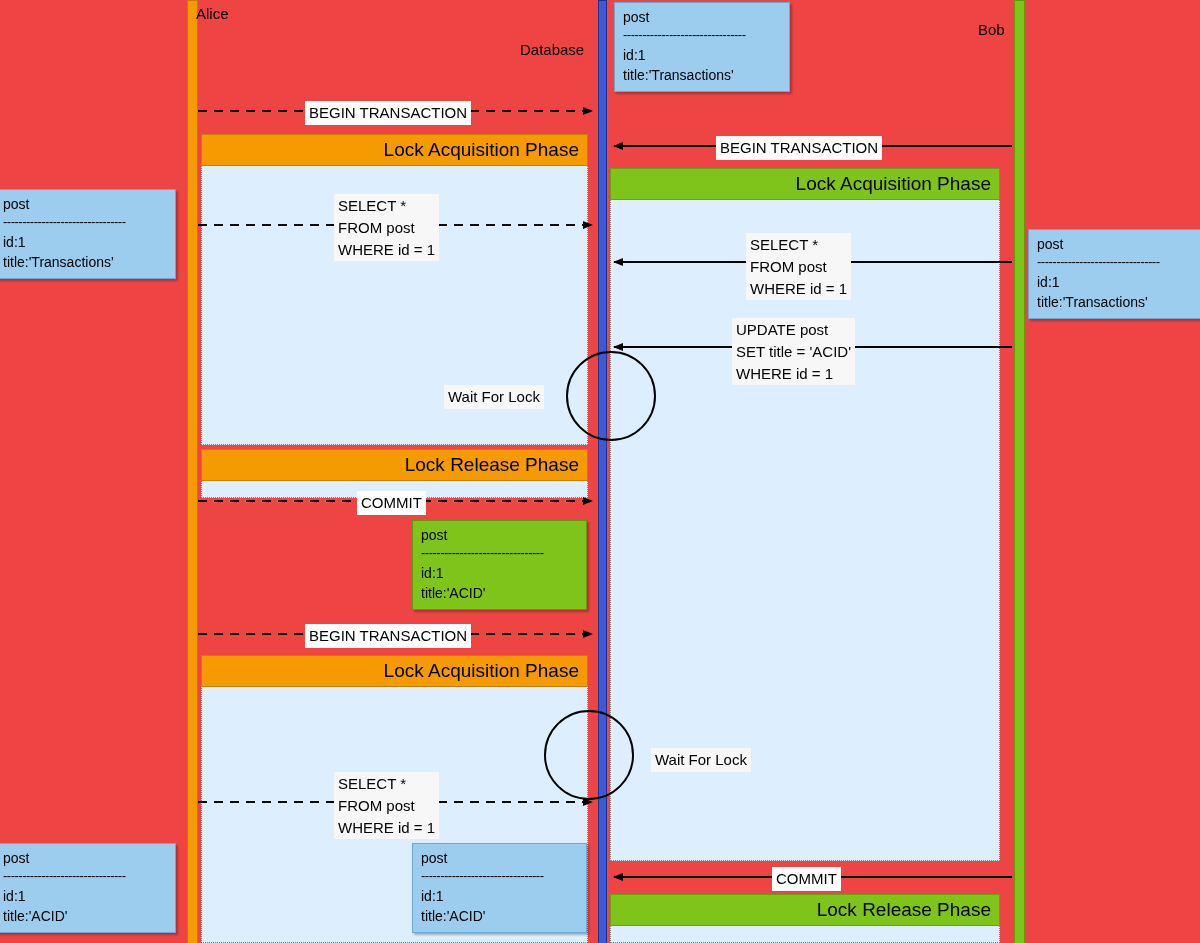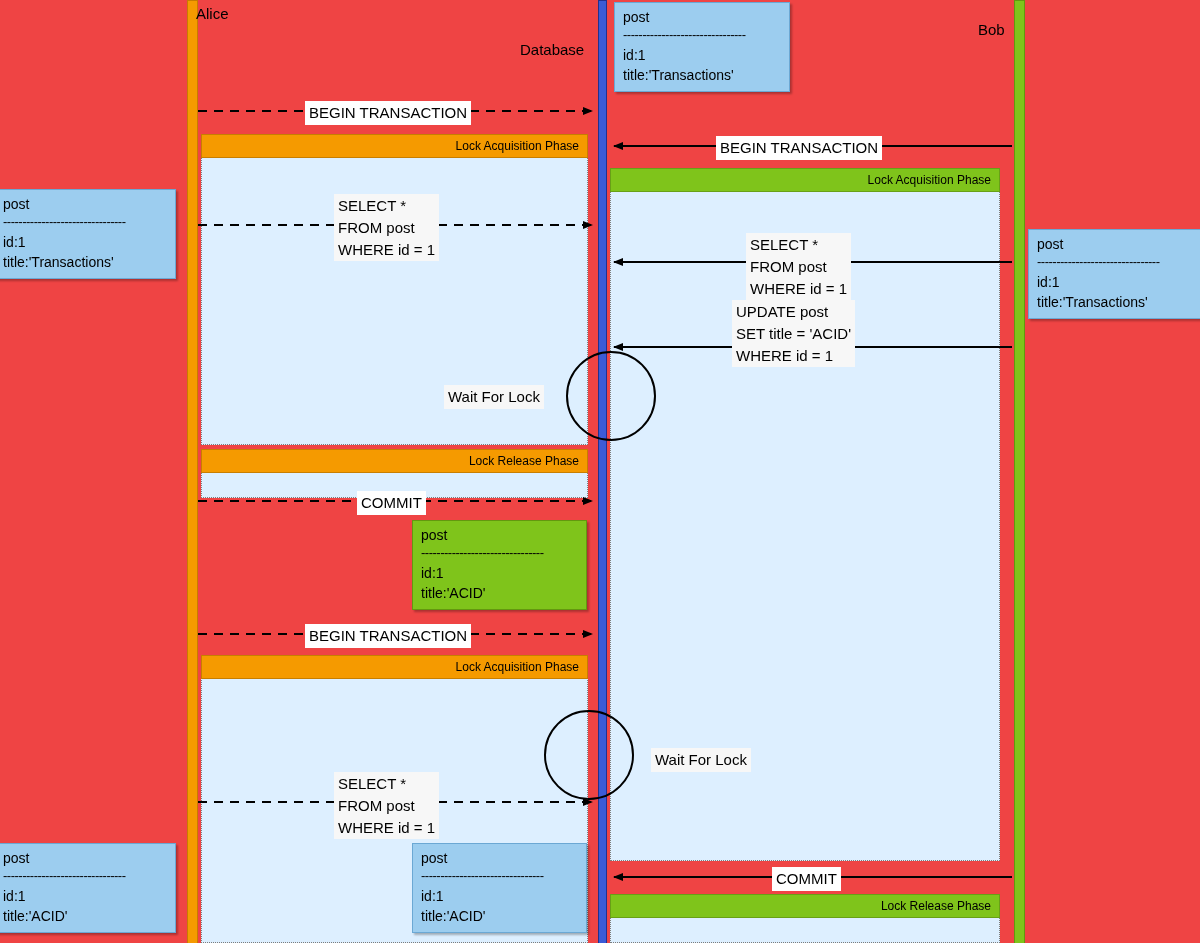--- a/index.html
+++ b/index.html
@@ -36,21 +36,21 @@
   .phase-block {
     position: absolute;
     background: #ddefff;
     border: 1px dotted #7d7d7d;
     box-sizing: border-box;
   }
   .phase-header {
     position: absolute;
     box-sizing: border-box;
     color: #000;
-    font-size: 12px;
+    font-size: 19px;
     text-align: right;
     padding: 4px 8px 4px 8px;
     border: 1px solid rgba(0,0,0,0.18);
   }
   .phase-header.orange { background: #f59a00; }
   .phase-header.green  { background: #7fc41b; }
 
   .note {
     position: absolute;
     box-sizing: border-box;
@@ -148,21 +148,21 @@
     <line x1="1012" y1="877" x2="614" y2="877" stroke="#000" stroke-width="2" marker-end="url(#arrowhead)"></line>
   </svg>
 
   <div class="msg-label plain" style="left:305px; top:101px;">BEGIN TRANSACTION</div>
   <div class="msg-label plain" style="left:716px; top:136px;">BEGIN TRANSACTION</div>
 
   <div class="msg-label" style="left:334px; top:194px;">SELECT *<br>FROM post<br>WHERE id = 1</div>
 
   <div class="msg-label" style="left:746px; top:233px;">SELECT *<br>FROM post<br>WHERE id = 1</div>
 
-  <div class="msg-label" style="left:732px; top:300px;">UPDATE post<br>SET title = 'ACID'<br>WHERE id = 1</div>
+  <div class="msg-label" style="left:732px; top:318px;">UPDATE post<br>SET title = 'ACID'<br>WHERE id = 1</div>
 
   <div class="msg-label" style="left:444px; top:385px;">Wait For Lock</div>
 
   <div class="msg-label plain" style="left:357px; top:491px;">COMMIT</div>
 
   <div class="msg-label plain" style="left:305px; top:624px;">BEGIN TRANSACTION</div>
 
   <div class="msg-label" style="left:651px; top:748px;">Wait For Lock</div>
 
   <div class="msg-label" style="left:334px; top:772px;">SELECT *<br>FROM post<br>WHERE id = 1</div>

